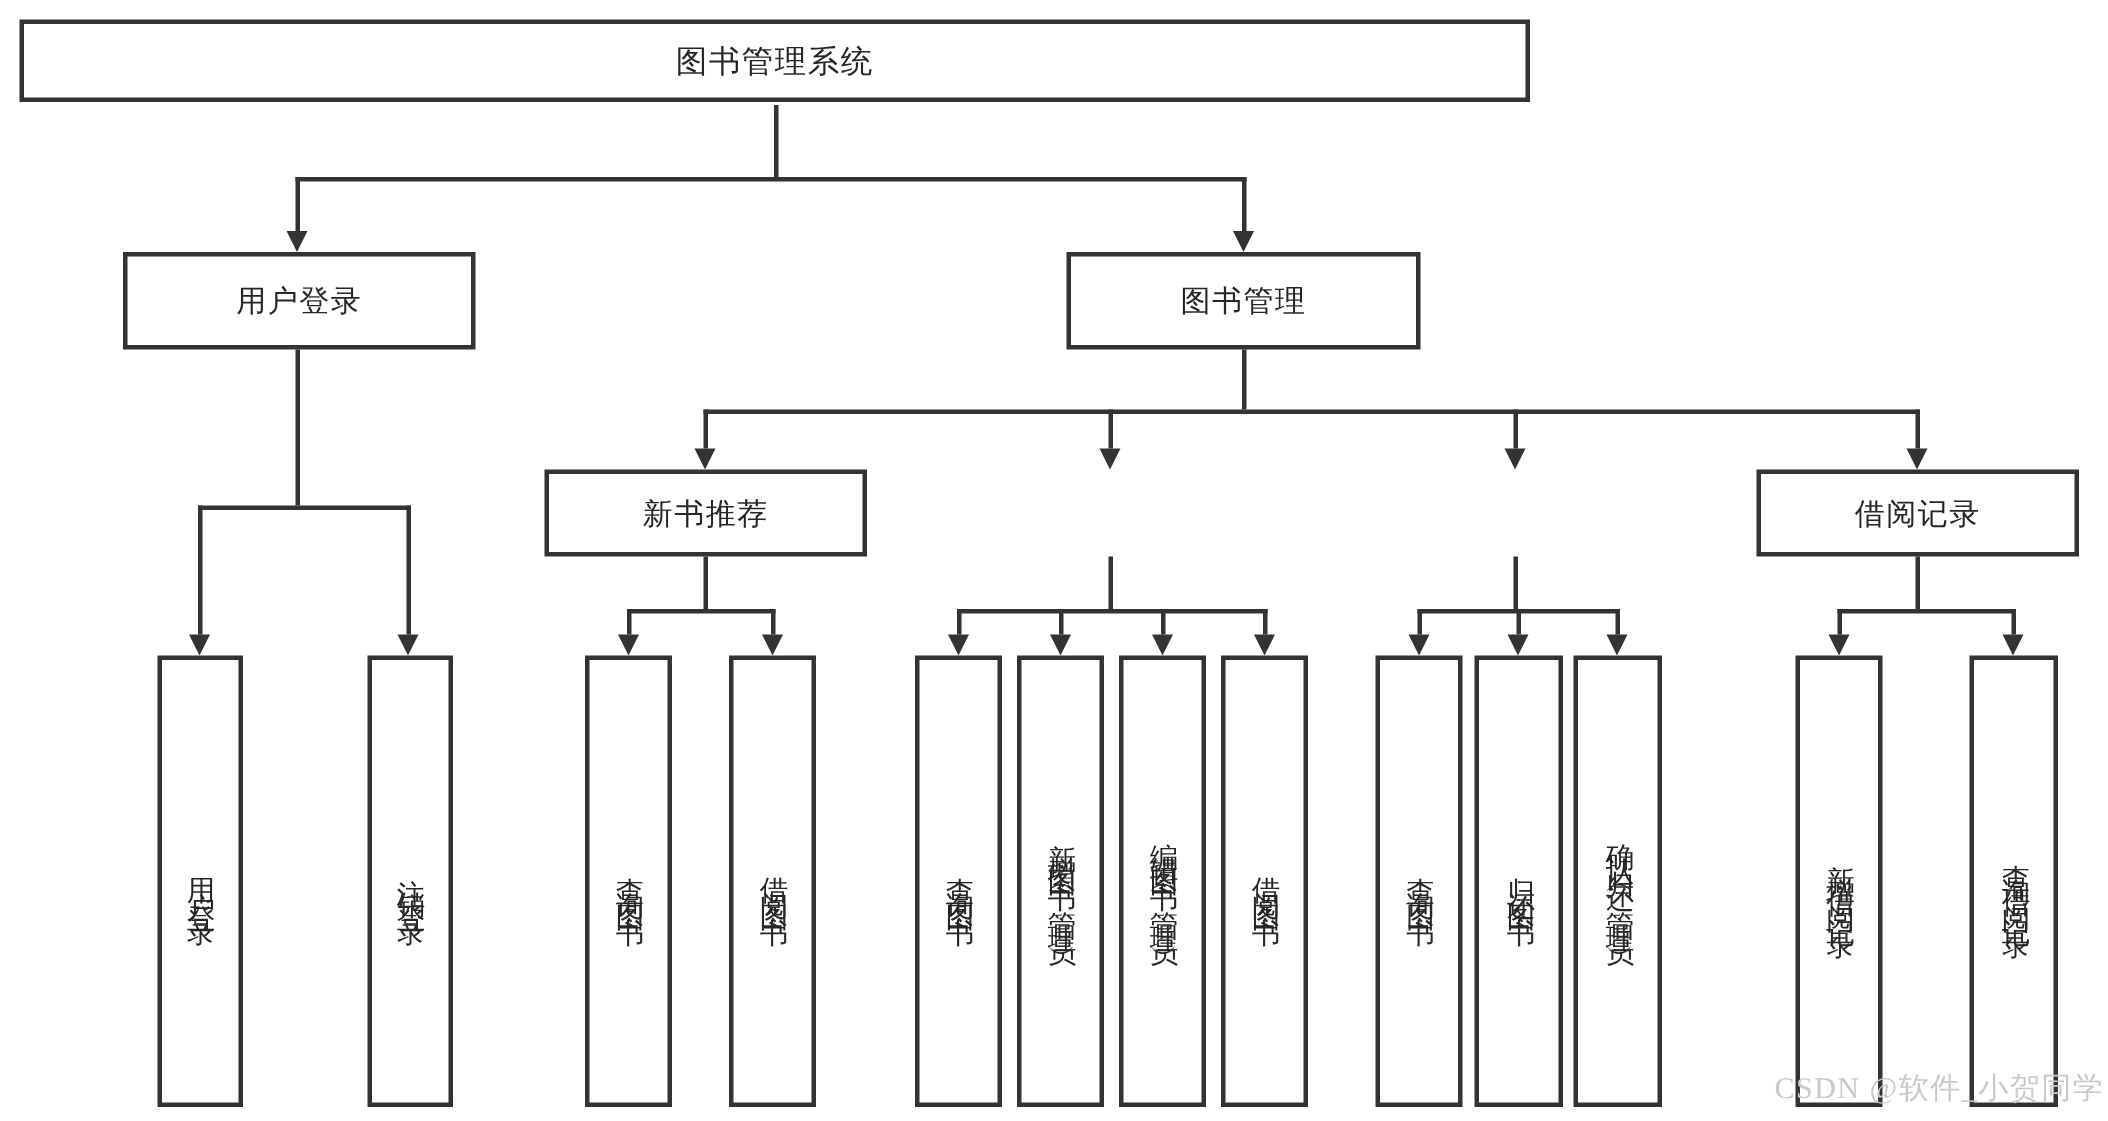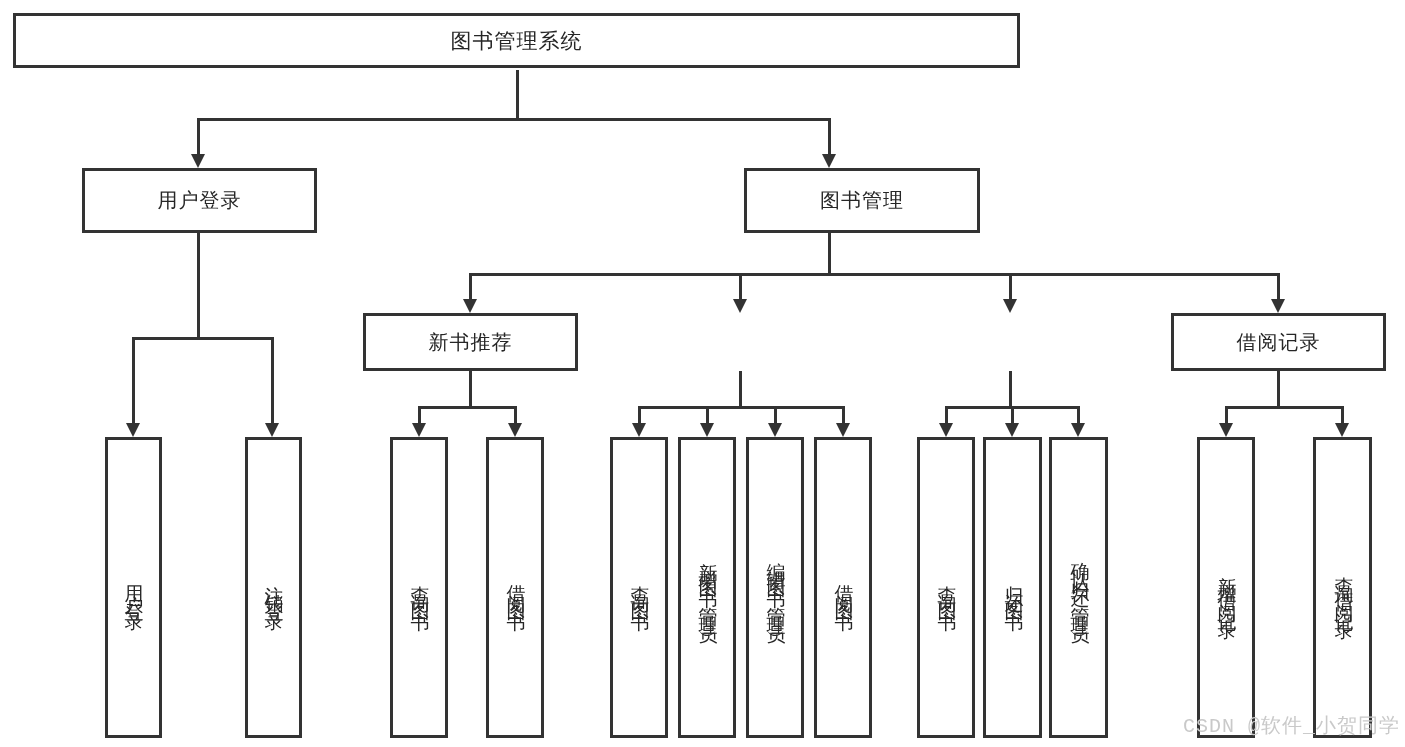--- a/index.html
+++ b/index.html
@@ -6,21 +6,21 @@
     --line:#333333;
     --fill:#ffffff;
     --text:#262626;
     --wm:#c9c9c9;
   }
   html,body{margin:0;padding:0;background:#ffffff;}
   #canvas{
     position:relative;
     width:1405px;height:747px;
     background:var(--fill);
-    font-family:Liberation Mono, monospace;
+    font-family:Liberation Serif, serif;
     color:var(--text);
     overflow:hidden;
   }
   .box{
     position:absolute;
     box-sizing:border-box;
     border:3px solid var(--line);
     background:var(--fill);
     display:flex;align-items:center;justify-content:center;
     font-size:20px;
@@ -70,21 +70,21 @@
   <div class="vline" style="left:516px;top:70px;height:48px;"></div>
   <div class="hline" style="left:197px;top:118px;width:634px;"></div>
   <div class="vline" style="left:197px;top:118px;height:36px;"></div>
   <div class="arr" style="left:191px;top:154px;"></div>
   <div class="vline" style="left:828px;top:118px;height:36px;"></div>
   <div class="arr" style="left:822px;top:154px;"></div>
 
   <div class="box" style="left:82px;top:168px;width:235px;height:65px;">
     <span>用户登录</span>
   </div>
-  <div class="box" style="left:744px;top:168px;width:236px;height:65px;">
+  <div class="box" style="left:711px;top:168px;width:236px;height:65px;">
     <span>图书管理</span>
   </div>
 
   <div class="vline" style="left:197px;top:233px;height:104px;"></div>
   <div class="hline" style="left:132px;top:337px;width:142px;"></div>
   <div class="vline" style="left:132px;top:337px;height:86px;"></div>
   <div class="arr" style="left:126px;top:423px;"></div>
   <div class="vline" style="left:271px;top:337px;height:86px;"></div>
   <div class="arr" style="left:265px;top:423px;"></div>
 

